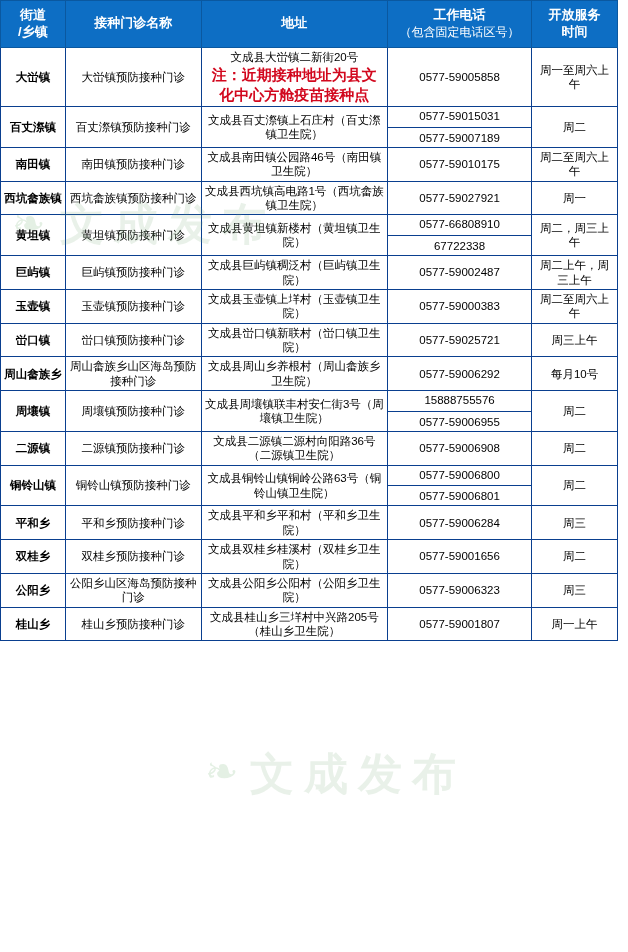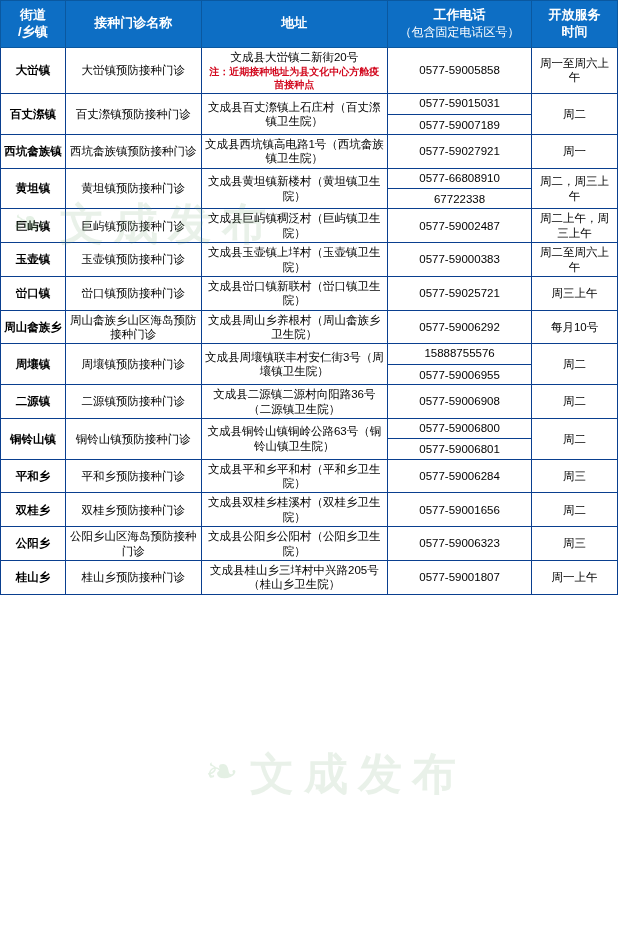--- a/index.html
+++ b/index.html
@@ -78,21 +78,21 @@
   td.clinic { font-size: 11.5px; }
   td.addr { font-size: 11.5px; }
   td.phone { font-size: 12px; }
   td.time { font-size: 11.5px; }
 
   .note {
     color: #d2081e;
     font-weight: bold;
     display: block;
     margin-top: 1px;
-    font-size: 10px;
+    font-size: 15px;
     line-height: 1.3;
   }
   .phone-line { display: block; }
   .phone-sep {
     border-top: 1px solid #0a3f8f;
     margin: 3px -4px;
     height: 0;
   }
   .col-town { width: 62px; }
   .col-clinic { width: 130px; }
@@ -155,20 +155,29 @@
         <td class="clinic">百丈漈镇预防接种门诊</td>
         <td class="addr"><span>文成县百丈漈镇上石庄村（百丈漈镇卫生院）</span></td>
         <td class="phone">
           <span class="phone-line">0577-59015031</span>
           <div class="phone-sep"></div>
           <span class="phone-line">0577-59007189</span>
         </td>
         <td class="time">周二</td>
       </tr>
       <tr>
+        <td class="town">南田镇</td>
+        <td class="clinic">南田镇预防接种门诊</td>
+        <td class="addr"><span>文成县南田镇公园路46号（南田镇卫生院）</span></td>
+        <td class="phone">
+          <span class="phone-line">0577-59010175</span>
+        </td>
+        <td class="time">周二至周六上午</td>
+      </tr>
+      <tr>
         <td class="town">西坑畲族镇</td>
         <td class="clinic">西坑畲族镇预防接种门诊</td>
         <td class="addr"><span>文成县西坑镇高电路1号（西坑畲族镇卫生院）</span></td>
         <td class="phone">
           <span class="phone-line">0577-59027921</span>
         </td>
         <td class="time">周一</td>
       </tr>
       <tr>
         <td class="town">黄坦镇</td>

